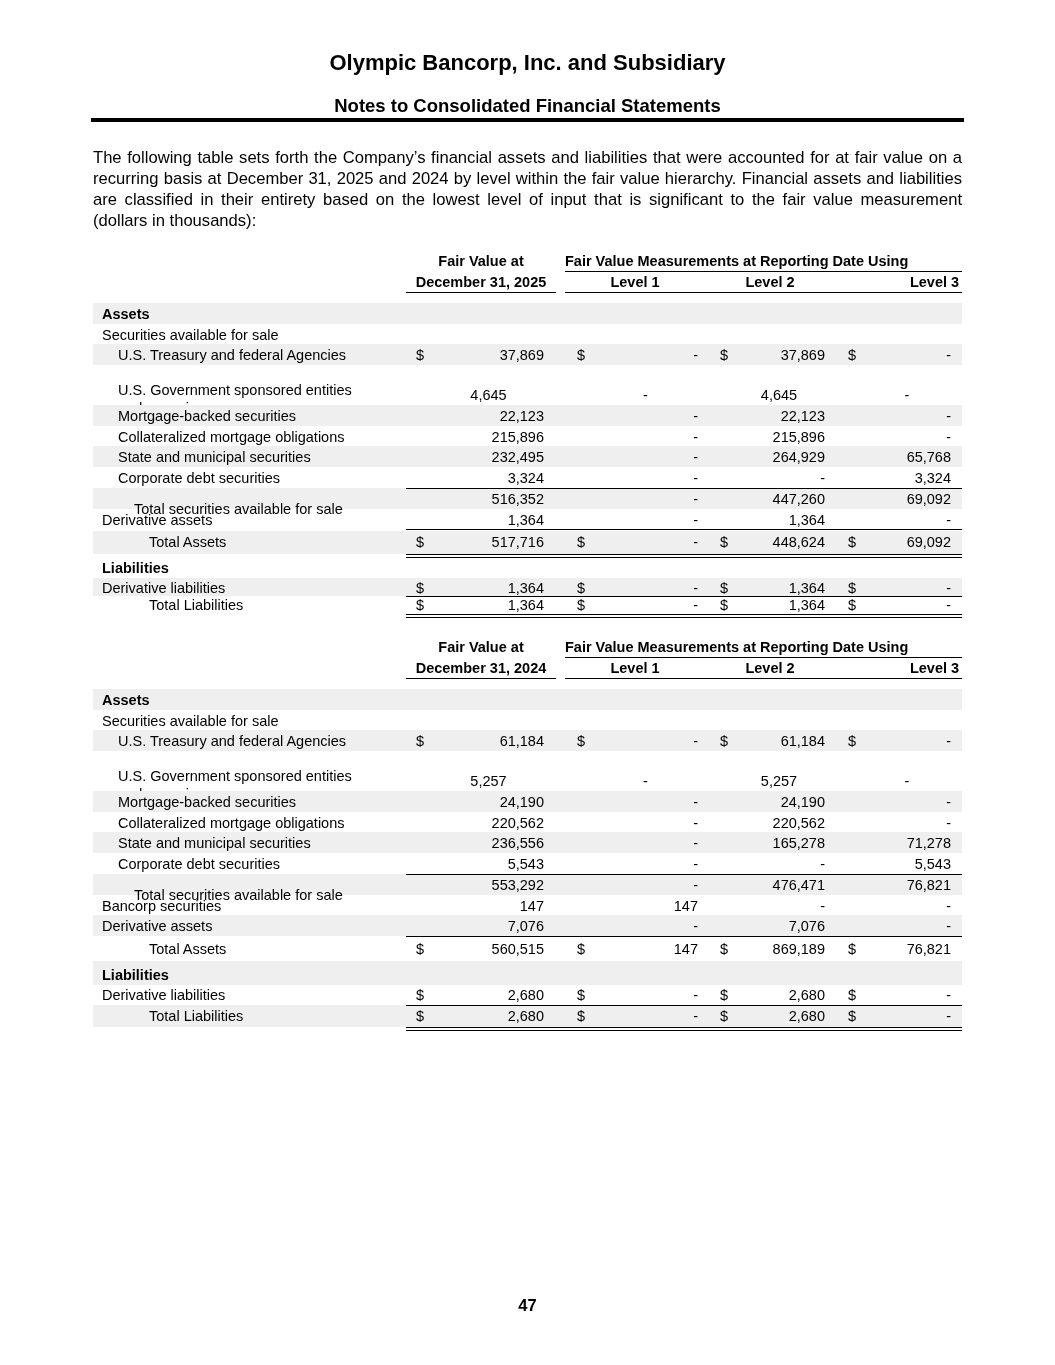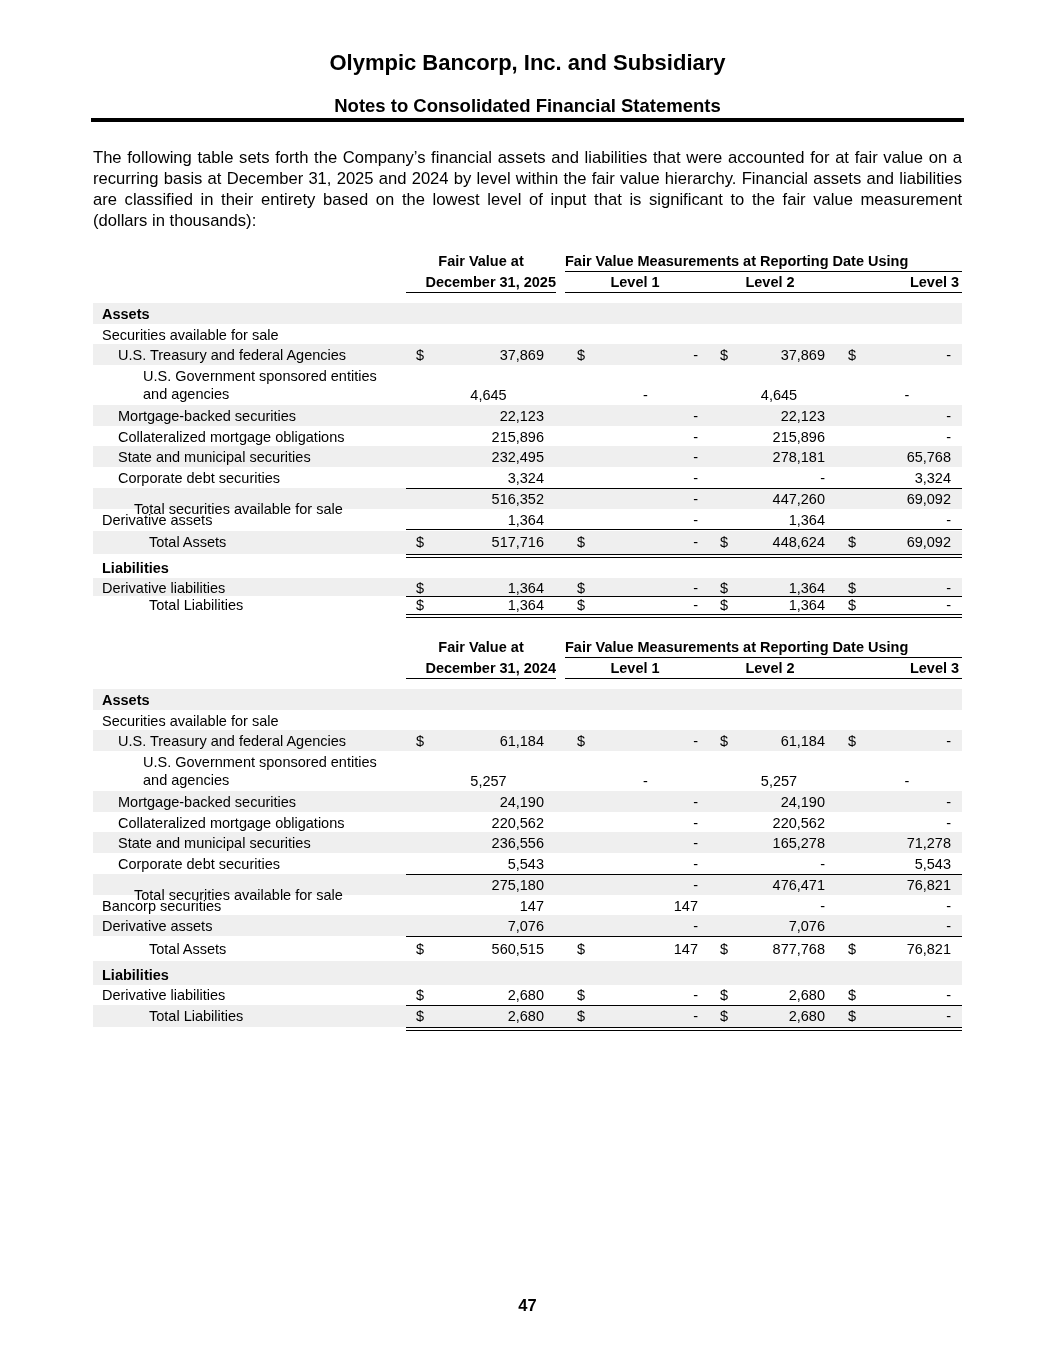--- a/index.html
+++ b/index.html
@@ -21,35 +21,35 @@
   .intro {
     position: absolute; left: 93px; width: 869px; top: 147px;
     font-size: 16.6px; line-height: 21px; text-align: justify;
   }
   .tbl {
     position: absolute; left: 93px; width: 869px;
     font-size: 14.5px;
   }
   .hdr { position: relative; height: 53px; }
   .hdr .fv1 { position: absolute; left: 313px; width: 150px; top: 3px; text-align: center; font-weight: bold; }
-  .hdr .fv2 { position: absolute; left: 313px; width: 150px; top: 24px; text-align: right; font-weight: bold; }
+  .hdr .fv2 { position: absolute; left: 313px; width: 150px; top: 24px; text-align: center; font-weight: bold; }
   .hdr .fvline { position: absolute; left: 313px; width: 150px; top: 42px; height: 1px; background: #000; }
   .hdr .fvm { position: absolute; left: 472px; width: 397px; top: 3px; font-weight: bold; }
   .hdr .fvmline { position: absolute; left: 472px; width: 397px; top: 21px; height: 1px; background: #000; }
   .hdr .lv { position: absolute; top: 24px; text-align: center; font-weight: bold; }
   .hdr .lv1 { left: 472px; width: 140px; }
   .hdr .lv2 { left: 612px; width: 130px; }
   .hdr .lv3 { left: 778px; width: 127px; }
   .hdr .lvline { position: absolute; left: 472px; width: 397px; top: 42px; height: 1px; background: #000; }
 
   .row { position: relative; height: 20.7px; padding-left: 44px; }
   .row.tall { height: 40px; }
   .row.shade { background: #efefef; }
   .row .lbl { position: absolute; top: 2px; white-space: nowrap; line-height: 18px; }
-  .row.tall .lbl { top: 2px; margin-left: 25px; }
+  .row.tall .lbl { top: 16px; }
   .row .lbl.ind0 { left: 9px; }
   .row .lbl.ind1 { left: 25px; }
   .row .lbl.ind2 { left: 41px; margin-top: 10px; }
   .row .lbl.ind3 { left: 56px; }
   .row .lbl.bold { font-weight: bold; }
   .cell { position: absolute; top: 2px; line-height: 18px; }
   .row.tall .cell { top: 21px; text-align: center; }
   .c1d { left: 323px; }
   .c1v { left: 340px; width: 111px; text-align: right; }
   .c2d { left: 484px; }
@@ -124,21 +124,21 @@
     <span class="lbl ind1">Collateralized mortgage obligations</span>
     <span class="cell c1v">215,896</span>
     <span class="cell c2v">-</span>
     <span class="cell c3v">215,896</span>
     <span class="cell c4v">-</span>
   </div>
   <div class="row shade">
     <span class="lbl ind1">State and municipal securities</span>
     <span class="cell c1v">232,495</span>
     <span class="cell c2v">-</span>
-    <span class="cell c3v">278,181</span>
+    <span class="cell c3v">264,929</span>
     <span class="cell c4v">65,768</span>
   </div>
   <div class="row">
     <span class="lbl ind1">Corporate debt securities</span>
     <span class="cell c1v">3,324</span>
     <span class="cell c2v">-</span>
     <span class="cell c3v">-</span>
     <span class="cell c4v">3,324</span>
   </div>
   <div class="row shade">
@@ -259,21 +259,21 @@
   <div class="row">
     <span class="lbl ind1">Corporate debt securities</span>
     <span class="cell c1v">5,543</span>
     <span class="cell c2v">-</span>
     <span class="cell c3v">-</span>
     <span class="cell c4v">5,543</span>
   </div>
   <div class="row shade">
     <div class="bt s"></div>
     <span class="lbl ind2">Total securities available for sale</span>
-    <span class="cell c1v">275,180</span>
+    <span class="cell c1v">553,292</span>
     <span class="cell c2v">-</span>
     <span class="cell c3v">476,471</span>
     <span class="cell c4v">76,821</span>
   </div>
   <div class="row">
     <span class="lbl ind0">Bancorp securities</span>
     <span class="cell c1v">147</span>
     <span class="cell c2v">147</span>
     <span class="cell c3v">-</span>
     <span class="cell c4v">-</span>
@@ -286,21 +286,21 @@
     <span class="cell c4v">-</span>
   </div>
   <div class="row" style="height:23px;margin-top:2px;">
     <div class="bt s" style="top:-2px;"></div>
     <span class="lbl ind3">Total Assets</span>
     <span class="cell c1d">$</span>
     <span class="cell c1v">560,515</span>
     <span class="cell c2d">$</span>
     <span class="cell c2v">147</span>
     <span class="cell c3d">$</span>
-    <span class="cell c3v">877,768</span>
+    <span class="cell c3v">869,189</span>
     <span class="cell c4d">$</span>
     <span class="cell c4v">76,821</span>
     <div class="bb2"></div>
   </div>
   <div class="row shade" style="height:24px;">
     <span class="lbl ind0 bold" style="top:5px;">Liabilities</span>
   </div>
   <div class="row" style="height:20px;">
     <span class="lbl ind0" style="top:1px;">Derivative liabilities</span>
     <span class="cell c1d" style="top:1px;">$</span>

